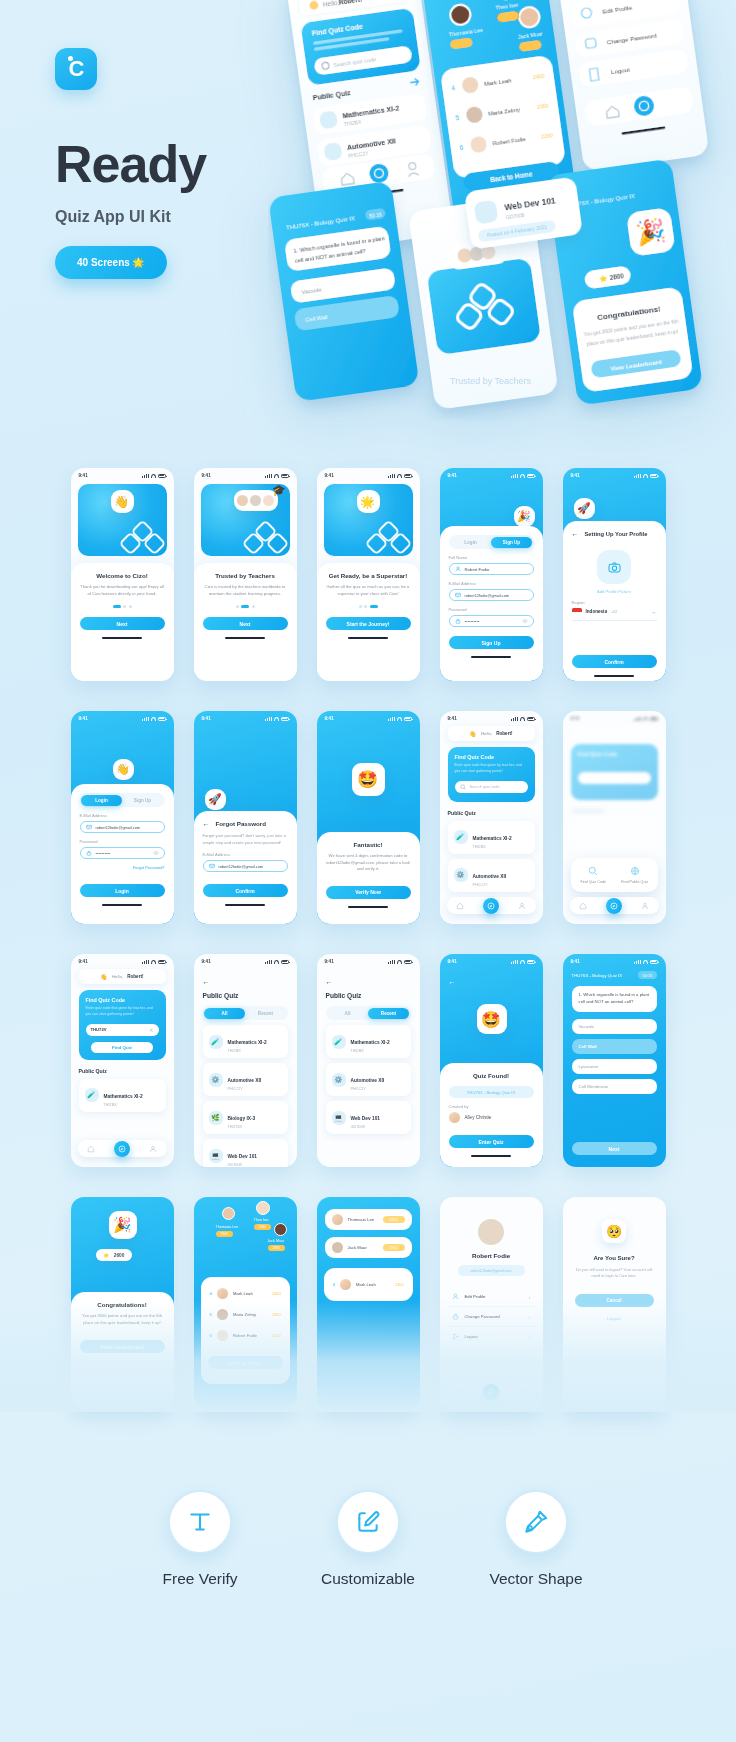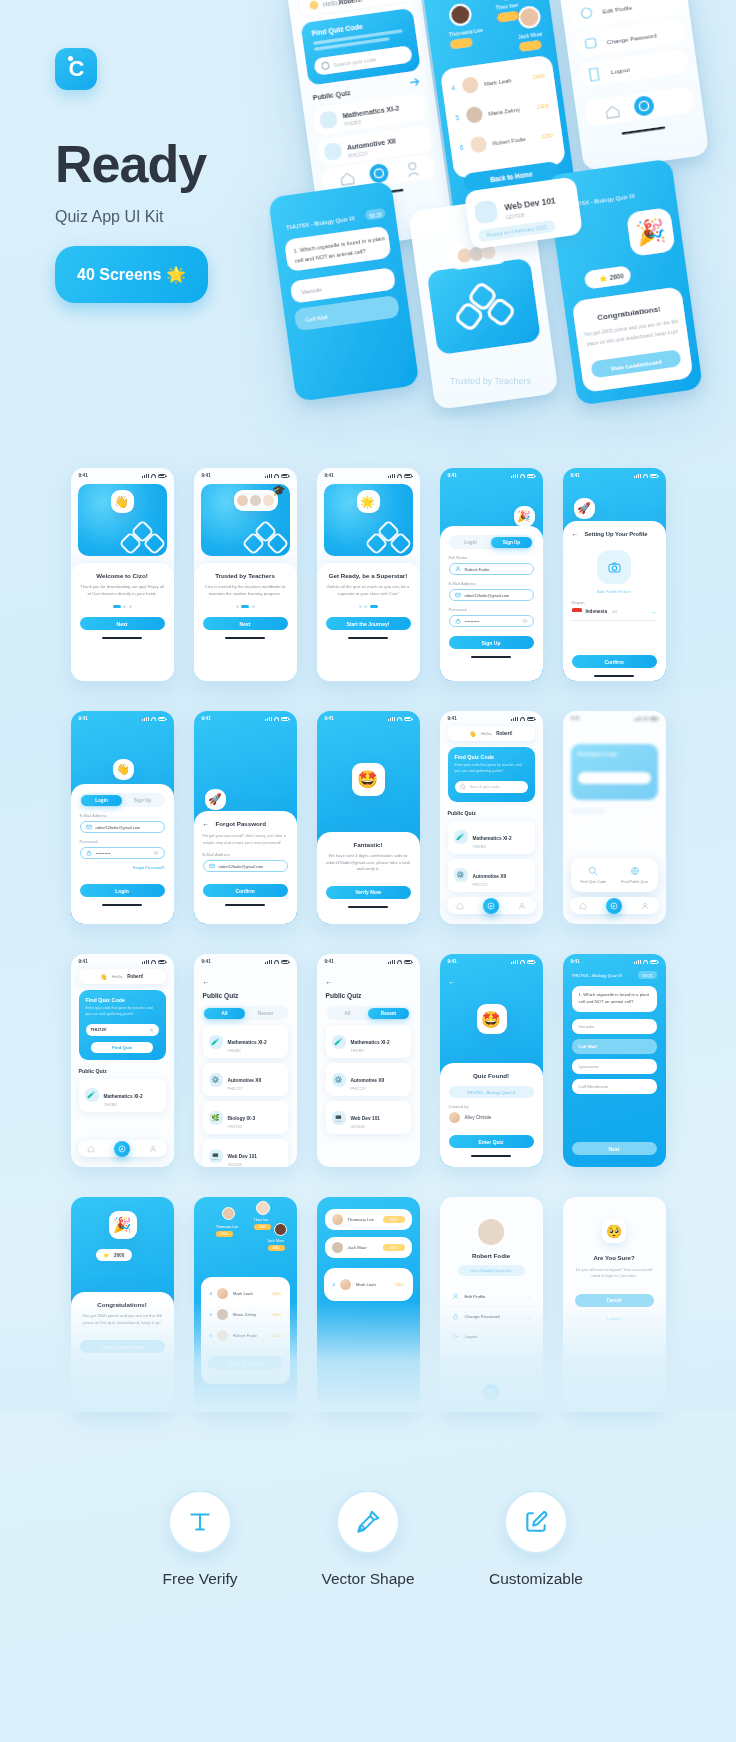--- a/index.html
+++ b/index.html
@@ -20,41 +20,41 @@
   .logo-tile {
     width: 42px; height: 42px; border-radius: 12px;
     background: linear-gradient(150deg,#33c2f4,#12a9ee);
     display: flex; align-items: center; justify-content: center;
     box-shadow: 0 6px 14px rgba(30,160,220,.28);
   }
   .logo-tile span { color:#fff; font-size: 22px; font-weight: 700; line-height: 1; letter-spacing:-1px;}
   .logo-tile .dot { position:absolute; width:5px;height:5px;border-radius:50%;background:#fff;
     transform: translate(-6px,-11px); }
   .title { margin-top: 44px; font-size: 52px; font-weight: 700; color:#2e3642; letter-spacing:-1px;}
-  .subtitle { margin-top: 14px; font-size: 16px; color:#4f5b68; font-weight: 400;}
+  .subtitle { margin-top: 14px; font-size: 16px; color:#4f5b68; font-weight: 700;}
   .badges { margin-top: 40px; display:flex; gap: 13px; }
   .badge-chip {
     width: 47px; height: 35px; border-radius: 17px; background:#fff;
     display:flex;align-items:center;justify-content:center;
     box-shadow: 0 4px 12px rgba(90,160,200,.18);
   }
   .xd-mark { width:19px;height:19px;border-radius:5px;background:#2e001f;
     display:flex;align-items:center;justify-content:center;color:#ff61f6;font-size:9px;font-weight:700;}
   .fig-mark { width:16px;height:21px; position:relative; }
   .fig-mark i { position:absolute; display:block; width:7px;height:7px;border-radius:50%; }
   .fig-mark i:nth-child(1){background:#f24e1e;left:0;top:0;border-radius:4px 4px 0 0;}
   .fig-mark i:nth-child(2){background:#ff7262;left:7px;top:0;border-radius:0 4px 4px 0;}
   .fig-mark i:nth-child(3){background:#a259ff;left:0;top:7px;border-radius:4px 0 0 4px;}
   .fig-mark i:nth-child(4){background:#1abcfe;left:7px;top:7px;border-radius:50%;}
   .fig-mark i:nth-child(5){background:#0acf83;left:0;top:14px;border-radius:0 0 4px 4px;}
   .screens-pill {
     margin-top: 20px; display:inline-flex; align-items:center; gap:7px;
     background: linear-gradient(120deg,#2cc2f5,#0fabee);
-    color:#fff; font-size:16px; font-weight:700;
-    padding: 19px 22px; border-radius: 20px;
+    color:#fff; font-size:10px; font-weight:700;
+    padding: 11px 22px; border-radius: 20px;
     box-shadow: 0 7px 16px rgba(25,165,225,.35);
   }
 
   
   .hero-cluster { position:absolute; left:268px; top:-20px; width:480px; height:440px; }
 
   .hero-shot { filter: drop-shadow(0 14px 26px rgba(60,140,195,.2)); }
 
   
   .grid-wrap { position:relative; padding: 38px 0 0; }
@@ -1124,34 +1124,34 @@
         <svg width="26" height="26" viewBox="0 0 24 24">
           <path d="M4 5h16M12 5v14M8.5 19h7" fill="none" stroke="#2bb6f0" stroke-width="1.9" stroke-linecap="round"></path>
         </svg>
       </div>
       <div class="feat-label">Free Verify</div>
     </div>
 
     <div class="feat">
       <div class="feat-circle">
         <svg width="26" height="26" viewBox="0 0 24 24">
+          <path d="M4 9v9a2 2 0 0 0 2 2h9" fill="none" stroke="#2bb6f0" stroke-width="1.9" stroke-linecap="round"></path>
+          <path d="M20 15v3a2 2 0 0 1-2 2h-3M4 9V6a2 2 0 0 1 2-2h3" fill="none" stroke="#2bb6f0" stroke-width="1.9" stroke-linecap="round"></path>
+          <path d="M18.4 3.6a1.9 1.9 0 0 1 2.7 2.7L13 14.4l-3.6.9.9-3.6z" fill="none" stroke="#2bb6f0" stroke-width="1.9" stroke-linejoin="round"></path>
+        </svg>
+      </div>
+      <div class="feat-label">Customizable</div>
+    </div>
+
+    <div class="feat">
+      <div class="feat-circle">
+        <svg width="26" height="26" viewBox="0 0 24 24">
           <path d="M15.5 2.5l6 6-4 1.5-3.5-3.5z" fill="none" stroke="#2bb6f0" stroke-width="1.8" stroke-linejoin="round"></path>
           <path d="M14 6.5L4.5 16 3 21l5-1.5L17.5 10" fill="none" stroke="#2bb6f0" stroke-width="1.8" stroke-linejoin="round"></path>
           <circle cx="6.6" cy="17.4" r="1.6" fill="none" stroke="#2bb6f0" stroke-width="1.5"></circle>
         </svg>
       </div>
       <div class="feat-label">Vector Shape</div>
     </div>
 
-    <div class="feat">
-      <div class="feat-circle">
-        <svg width="26" height="26" viewBox="0 0 24 24">
-          <path d="M4 9v9a2 2 0 0 0 2 2h9" fill="none" stroke="#2bb6f0" stroke-width="1.9" stroke-linecap="round"></path>
-          <path d="M20 15v3a2 2 0 0 1-2 2h-3M4 9V6a2 2 0 0 1 2-2h3" fill="none" stroke="#2bb6f0" stroke-width="1.9" stroke-linecap="round"></path>
-          <path d="M18.4 3.6a1.9 1.9 0 0 1 2.7 2.7L13 14.4l-3.6.9.9-3.6z" fill="none" stroke="#2bb6f0" stroke-width="1.9" stroke-linejoin="round"></path>
-        </svg>
-      </div>
-      <div class="feat-label">Customizable</div>
-    </div>
-
   </section>
 
 </div>
 
 </body></html>

